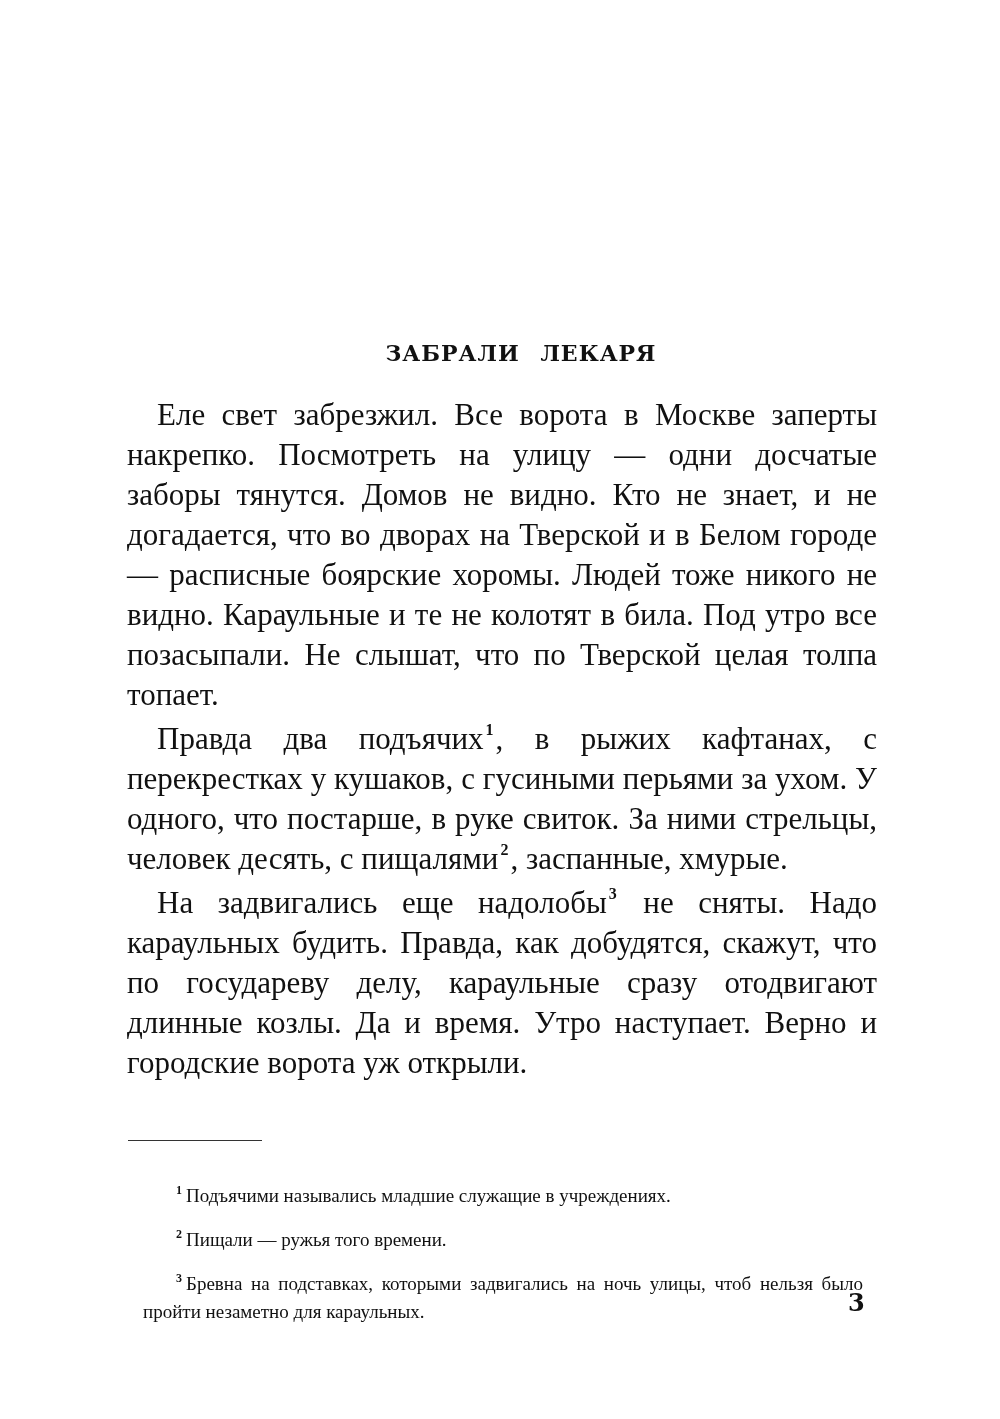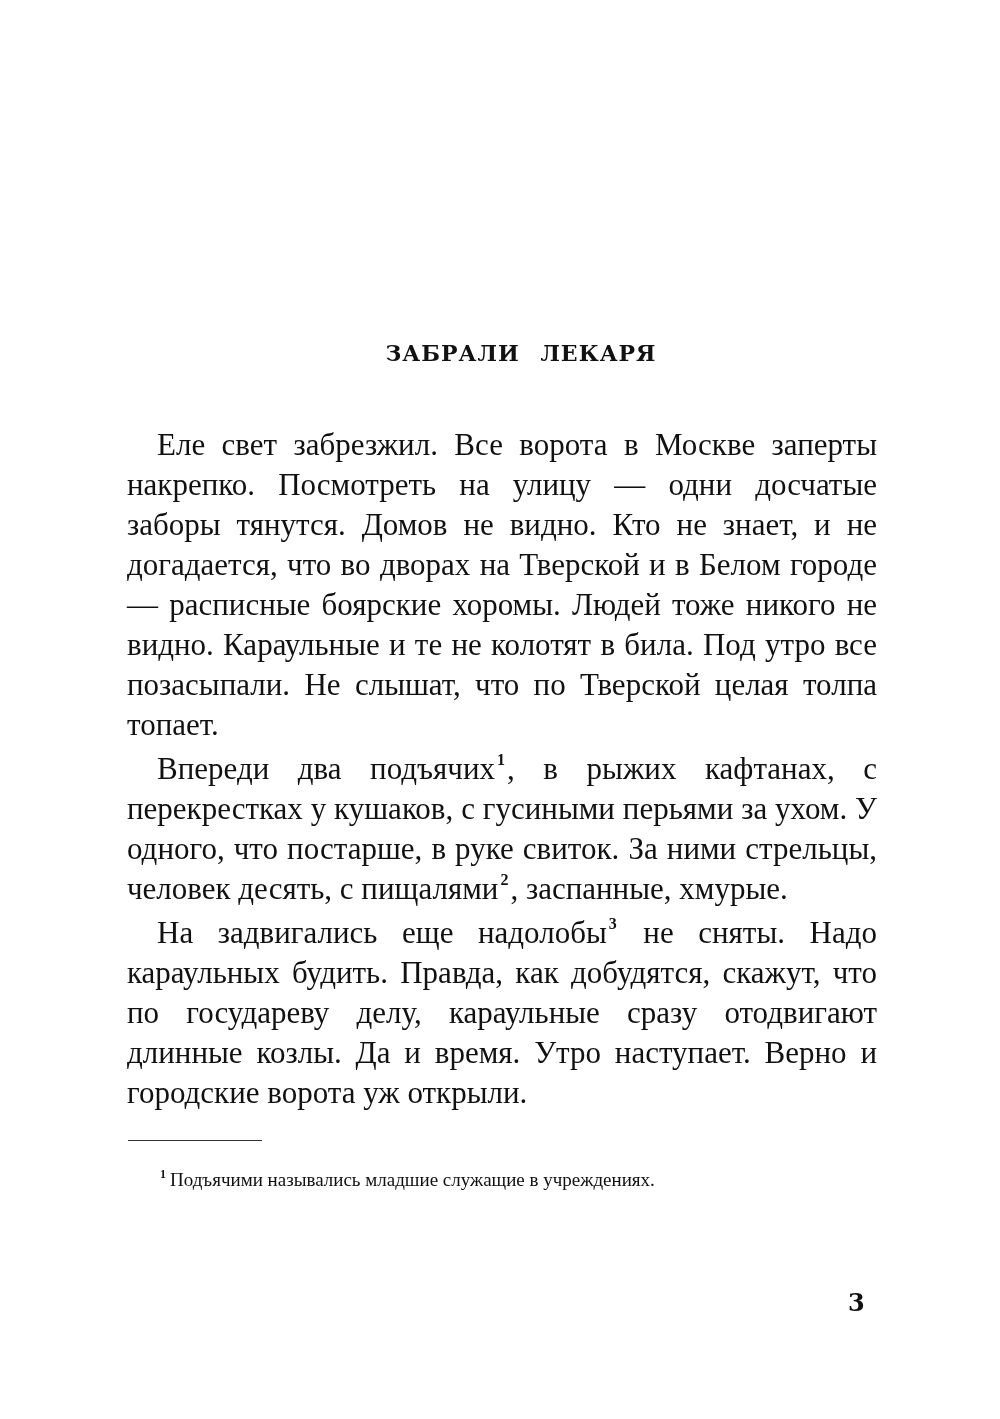--- a/index.html
+++ b/index.html
@@ -6,52 +6,54 @@
   body { width: 1000px; height: 1419px; position: relative; overflow: hidden; color: #111; }
   .page { position: absolute; left: 0; top: 0; width: 1000px; height: 1419px; }
   .title {
     position: absolute; left: 0; top: 340px; width: 1000px; text-align: center;
     font-family: "DejaVu Serif", serif; font-weight: bold; font-size: 22px;
     letter-spacing: 1px; word-spacing: 12px; color: #111; padding-left: 21px;
   }
   .body-text {
     position: absolute; left: 127px; top: 395px; width: 750px;
     font-family: "Liberation Serif", serif; font-size: 31px; line-height: 40px;
-    text-align: justify; color: #111; margin-top: 30px;
+    text-align: justify; color: #111;
   }
   .body-text p { margin: 0 0 4px 0; text-indent: 30px; }
   sup.fn { font-size: 16px; font-weight: bold; vertical-align: 14px; line-height: 0; margin: 0 2px; }
   .rule {
     position: absolute; left: 128px; top: 1140px; width: 134px; height: 0;
     border-top: 1.5px solid #333;
   }
   .footnotes {
     position: absolute; left: 127px; top: 1166px; width: 752px;
     font-family: "Liberation Serif", serif; font-size: 19px; line-height: 28px;
     text-align: justify; color: #111;
   }
-  .footnotes p { margin: 0; text-indent: 33px; }
+  .footnotes p { margin: 16px; text-indent: 33px; }
   .footnotes sup { font-size: 12px; font-weight: bold; vertical-align: 8px; line-height: 0; margin-right: 4px; }
   .page-number {
     position: absolute; left: 848px; top: 1288px;
     font-family: "DejaVu Serif", serif; font-weight: bold; font-size: 24px; color: #111;
   }
 </style>
 </head>
 <body>
 
 <div class="page">
   <div class="title">ЗАБРАЛИ ЛЕКАРЯ</div>
 
   <div class="body-text">
     <p><span>Еле свет забрезжил. Все ворота в Москве заперты накрепко. Посмотреть на улицу — одни досчатые заборы тянутся. Домов не видно. Кто не знает, и не догадается, что во дворах на Тверской и в Белом городе — расписные боярские хоромы. Людей тоже никого не видно. Караульные и те не колотят в била. Под утро все позасыпали. Не слышат, что по Тверской целая толпа топает.</span></p>
-    <p><span>Впереди два подъячих</span><sup class="fn">1</sup><span>, в рыжих кафтанах, с перекрестках у кушаков, с гусиными перьями за ухом. У одного, что постарше, в руке свиток. За ними стрельцы, человек десять, с пищалями</span><sup class="fn">2</sup><span>, заспанные, хмурые.</span></p>
+    <p><span>Правда два подъячих</span><sup class="fn">1</sup><span>, в рыжих кафтанах, с перекрестках у кушаков, с гусиными перьями за ухом. У одного, что постарше, в руке свиток. За ними стрельцы, человек десять, с пищалями</span><sup class="fn">2</sup><span>, заспанные, хмурые.</span></p>
     <p><span>На задвигались еще надолобы</span><sup class="fn">3</sup><span> не сняты. Надо караульных будить. Правда, как добудятся, скажут, что по государеву делу, караульные сразу отодвигают длинные козлы. Да и время. Утро наступает. Верно и городские ворота уж открыли.</span></p>
   </div>
 
   <div class="rule"></div>
 
   <div class="footnotes">
     <p><sup>1</sup><span>Подъячими назывались младшие служащие в учреждениях.</span></p>
+    <p><sup>2</sup><span>Пищали — ружья того времени.</span></p>
+    <p><sup>3</sup><span>Бревна на подставках, которыми задвигались на ночь улицы, чтоб нельзя было пройти незаметно для караульных.</span></p>
   </div>
 
   <div class="page-number">3</div>
 </div>
 
 </body></html>

